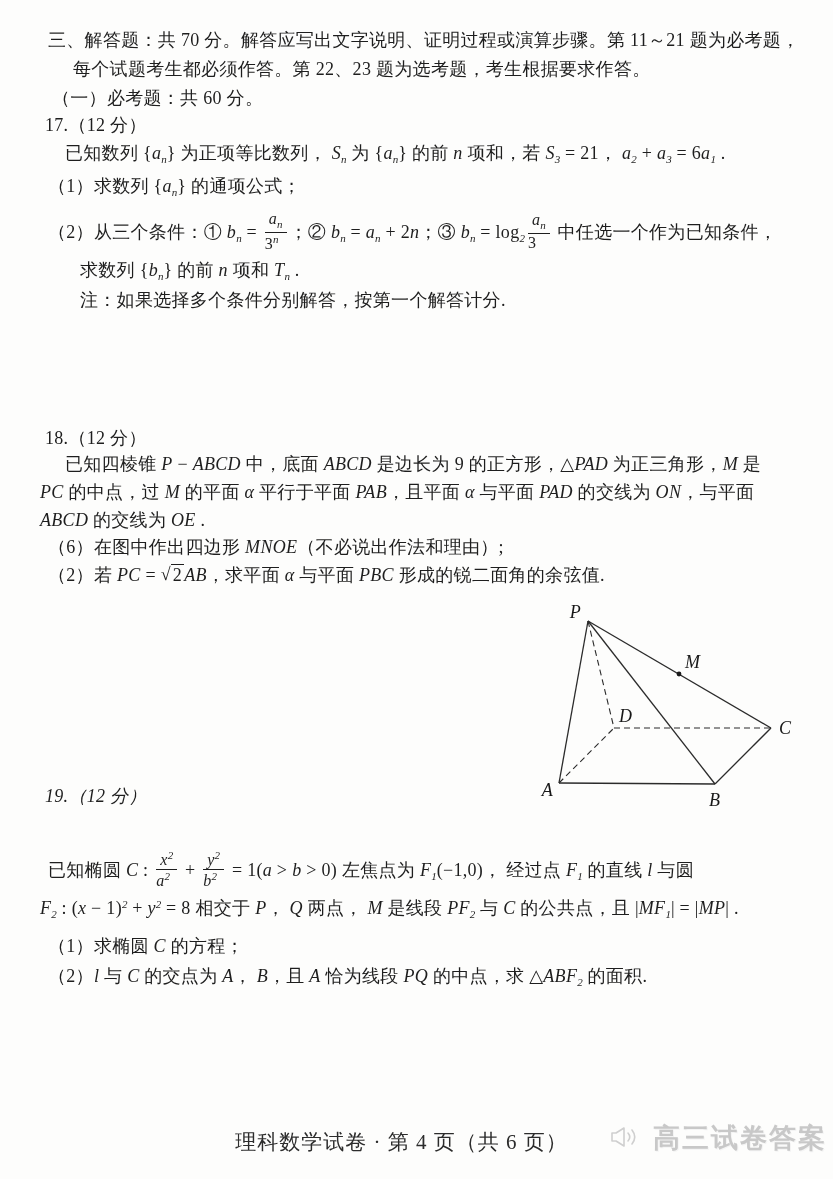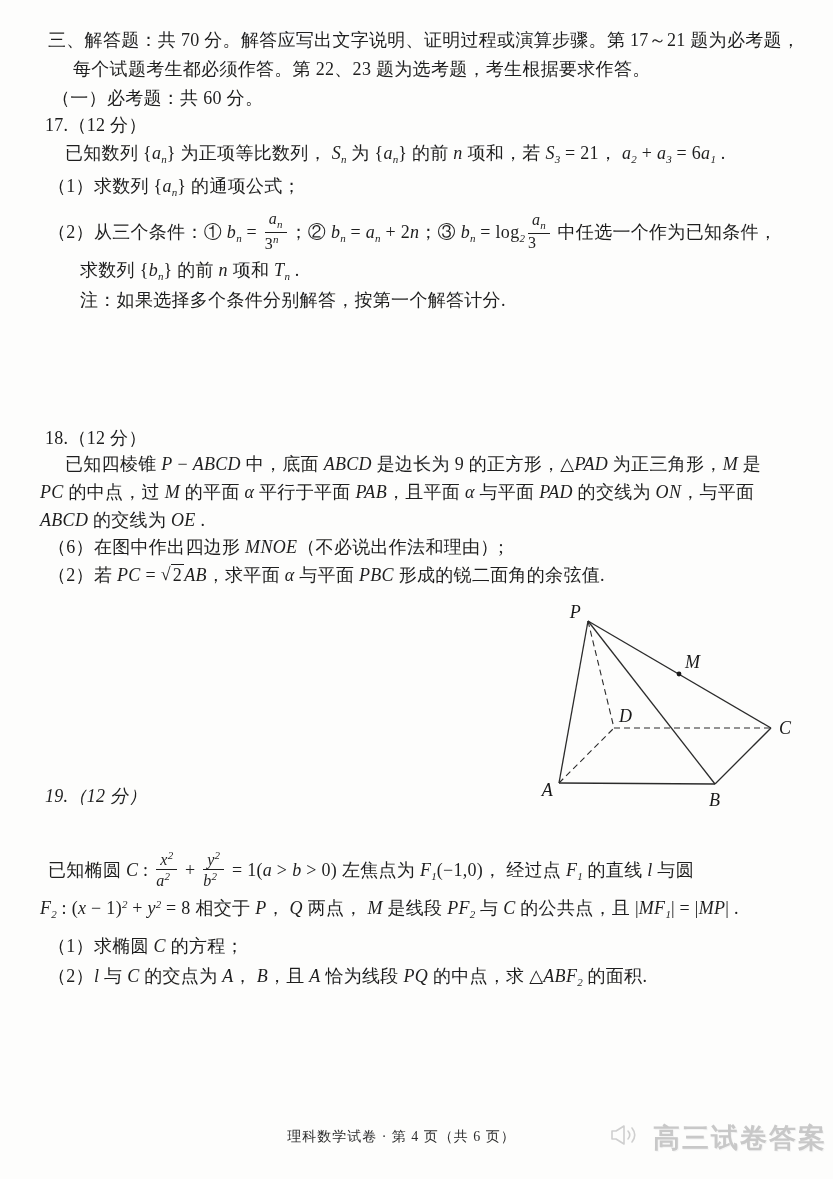--- a/index.html
+++ b/index.html
@@ -38,34 +38,34 @@
   #q18p1{top:535px;left:48px;}
   #q18p2{top:563px;left:48px;}
   #diagram{position:absolute;top:598px;left:495px;}
   .dlabel{font-style:italic;font-size:18px;font-family:"Liberation Serif","DejaVu Serif",serif;fill:#181818;}
   #q19h{top:784px;left:45px;font-style:italic;}
   #q19l1{top:846px;left:48px;line-height:48px;}
   #q19l2{top:896px;left:40px;}
   #q19p1{top:934px;left:48px;text-align:right;}
   #q19p2{top:964px;left:48px;}
   
-  #footer{position:absolute;top:1128px;left:0;width:100%;text-align:center;padding-right:30px;box-sizing:border-box;font-size:14px;color:#2c2c2c;letter-spacing:1px;}
-  #wm{position:absolute;top:1120px;right:6px;display:flex;gap:11px;}
+  #footer{position:absolute;top:1128px;left:0;width:100%;text-align:center;padding-right:30px;box-sizing:border-box;font-size:21px;color:#2c2c2c;letter-spacing:1px;}
+  #wm{position:absolute;top:1120px;right:6px;display:flex;align-items:center;gap:11px;}
   .wm-text{
     font-size:27px;font-weight:bold;color:#c8c8c8;letter-spacing:2px;
     font-family:"Liberation Sans","DejaVu Sans",sans-serif;
     text-shadow:1px 1px 0 #f4f4f4;
   }
 </style>
 </head>
 <body>
 
 <div class="page">
 
-  <div class="ln" id="hl1">三、解答题：共 70 分。解答应写出文字说明、证明过程或演算步骤。第 17～21 题为必考题，</div>
+  <div class="ln" id="hl1">三、解答题：共 70 分。解答应写出文字说明、证明过程或演算步骤。第 11～21 题为必考题，</div>
   <div class="ln" id="hl2">每个试题考生都必须作答。第 22、23 题为选考题，考生根据要求作答。</div>
   <div class="ln" id="sec">（一）必考题：共 60 分。</div>
 
   <div class="ln" id="q17h">17.（12 分）</div>
   <div class="ln" id="q17intro"><span class="mt">已知数列 {</span><span class="mi">a</span><span class="msub">n</span><span class="mt">} 为正项等比数列， </span><span class="mi">S</span><span class="msub">n</span><span class="mt"> 为 {</span><span class="mi">a</span><span class="msub">n</span><span class="mt">} 的前 </span><span class="mi">n</span><span class="mt"> 项和，若 </span><span class="mi">S</span><span class="msub">3</span><span class="mt"> = 21， </span><span class="mi">a</span><span class="msub">2</span><span class="mt"> + </span><span class="mi">a</span><span class="msub">3</span><span class="mt"> = 6</span><span class="mi">a</span><span class="msub">1</span><span class="mt"> .</span></div>
   <div class="ln" id="q17p1"><span class="mt">（1）求数列 {</span><span class="mi">a</span><span class="msub">n</span><span class="mt">} 的通项公式；</span></div>
   <div class="ln" id="q17p2a"><span class="mt">（2）从三个条件：① </span><span class="mi">b</span><span class="msub">n</span><span class="mt"> = </span><span class="mfrac"><span class="fnum"><span class="mi">a</span><span class="msub">n</span></span><span class="fden"><span class="mt">3</span><span class="msup">n</span></span></span><span class="mt">；② </span><span class="mi">b</span><span class="msub">n</span><span class="mt"> = </span><span class="mi">a</span><span class="msub">n</span><span class="mt"> + 2</span><span class="mi">n</span><span class="mt">；③ </span><span class="mi">b</span><span class="msub">n</span><span class="mt"> = log</span><span class="msub">2</span><span class="mfrac"><span class="fnum"><span class="mi">a</span><span class="msub">n</span></span><span class="fden"><span class="mt">3</span></span></span><span class="mt"> 中任选一个作为已知条件，</span></div>
   <div class="ln" id="q17note">注：如果选择多个条件分别解答，按第一个解答计分.</div>
   <div class="ln" id="q17p2b"><span class="mt">求数列 {</span><span class="mi">b</span><span class="msub">n</span><span class="mt">} 的前 </span><span class="mi">n</span><span class="mt"> 项和 </span><span class="mi">T</span><span class="msub">n</span><span class="mt"> .</span></div>
 

